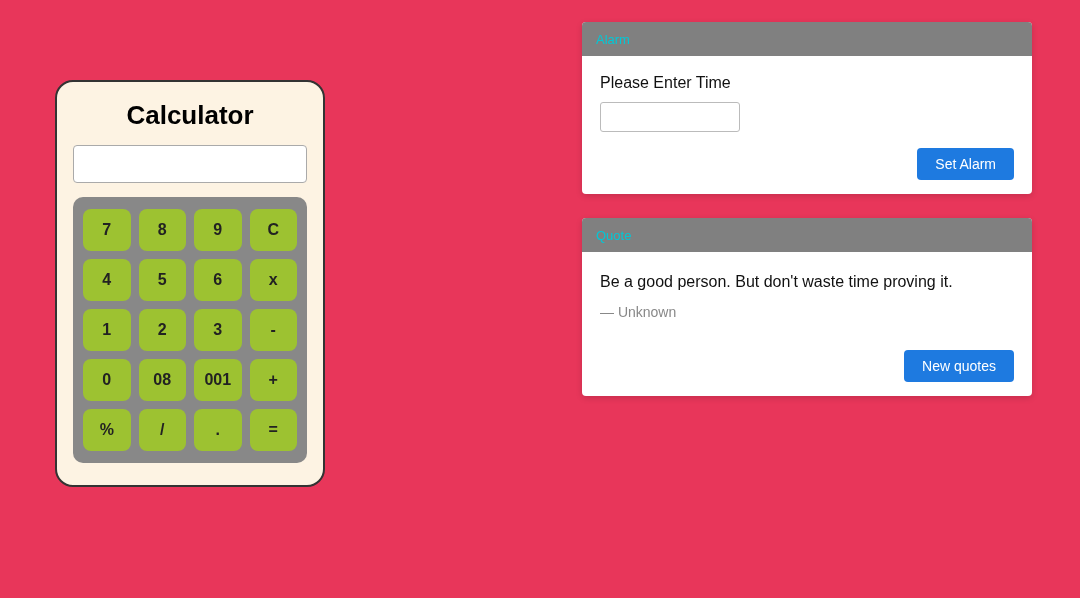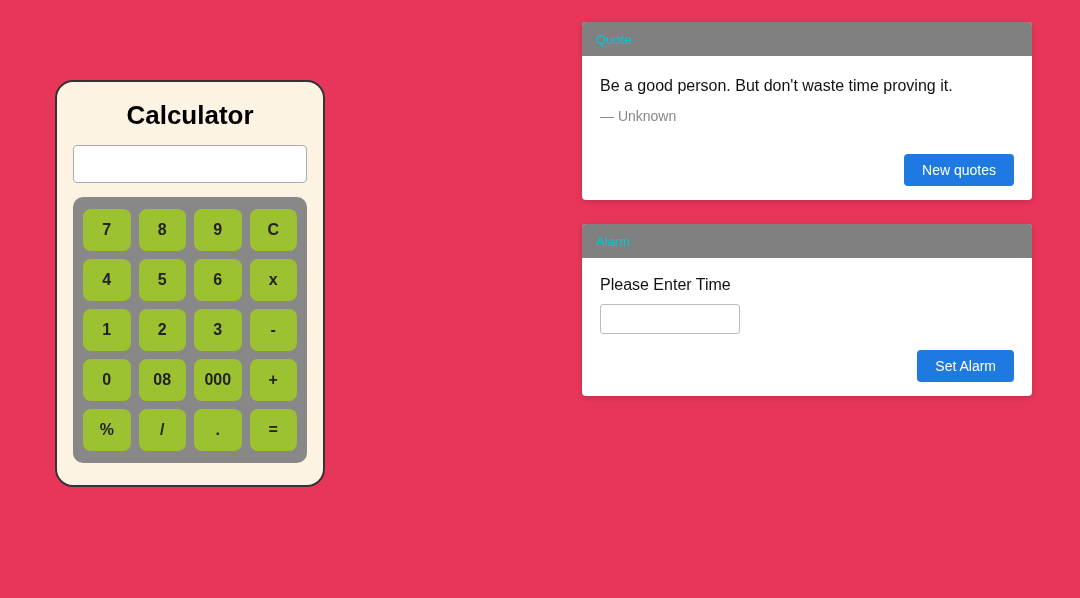--- a/index.html
+++ b/index.html
@@ -163,51 +163,51 @@
         <button class="calc-btn">4</button>
         <button class="calc-btn">5</button>
         <button class="calc-btn">6</button>
         <button class="calc-btn">x</button>
         <button class="calc-btn">1</button>
         <button class="calc-btn">2</button>
         <button class="calc-btn">3</button>
         <button class="calc-btn">-</button>
         <button class="calc-btn">0</button>
         <button class="calc-btn">08</button>
-        <button class="calc-btn">000</button>
+        <button class="calc-btn">001</button>
         <button class="calc-btn">+</button>
         <button class="calc-btn">%</button>
         <button class="calc-btn">/</button>
         <button class="calc-btn">.</button>
         <button class="calc-btn">=</button>
       </div>
   </div>
 </div>
 
 <div class="panels">
 
   <div class="panel">
     <div class="panel-header">
+      <span class="panel-header-label">Alarm</span>
+    </div>
+    <div class="panel-body">
+      <div class="alarm-label">Please Enter Time</div>
+      <input class="alarm-input" type="text" style="">
+    </div>
+    <div class="panel-footer">
+      <button class="btn-blue">Set Alarm</button>
+    </div>
+  </div>
+
+  <div class="panel">
+    <div class="panel-header">
       <span class="panel-header-label">Quote</span>
     </div>
     <div class="panel-body">
       <div class="quote-text">Be a good person. But don't waste time proving it.</div>
       <div class="quote-author">— Unknown</div>
     </div>
     <div class="panel-footer">
       <button class="btn-blue">New quotes</button>
     </div>
   </div>
 
-  <div class="panel">
-    <div class="panel-header">
-      <span class="panel-header-label">Alarm</span>
-    </div>
-    <div class="panel-body">
-      <div class="alarm-label">Please Enter Time</div>
-      <input class="alarm-input" type="text" style="">
-    </div>
-    <div class="panel-footer">
-      <button class="btn-blue">Set Alarm</button>
-    </div>
-  </div>
-
 </div>
 
 </body></html>

